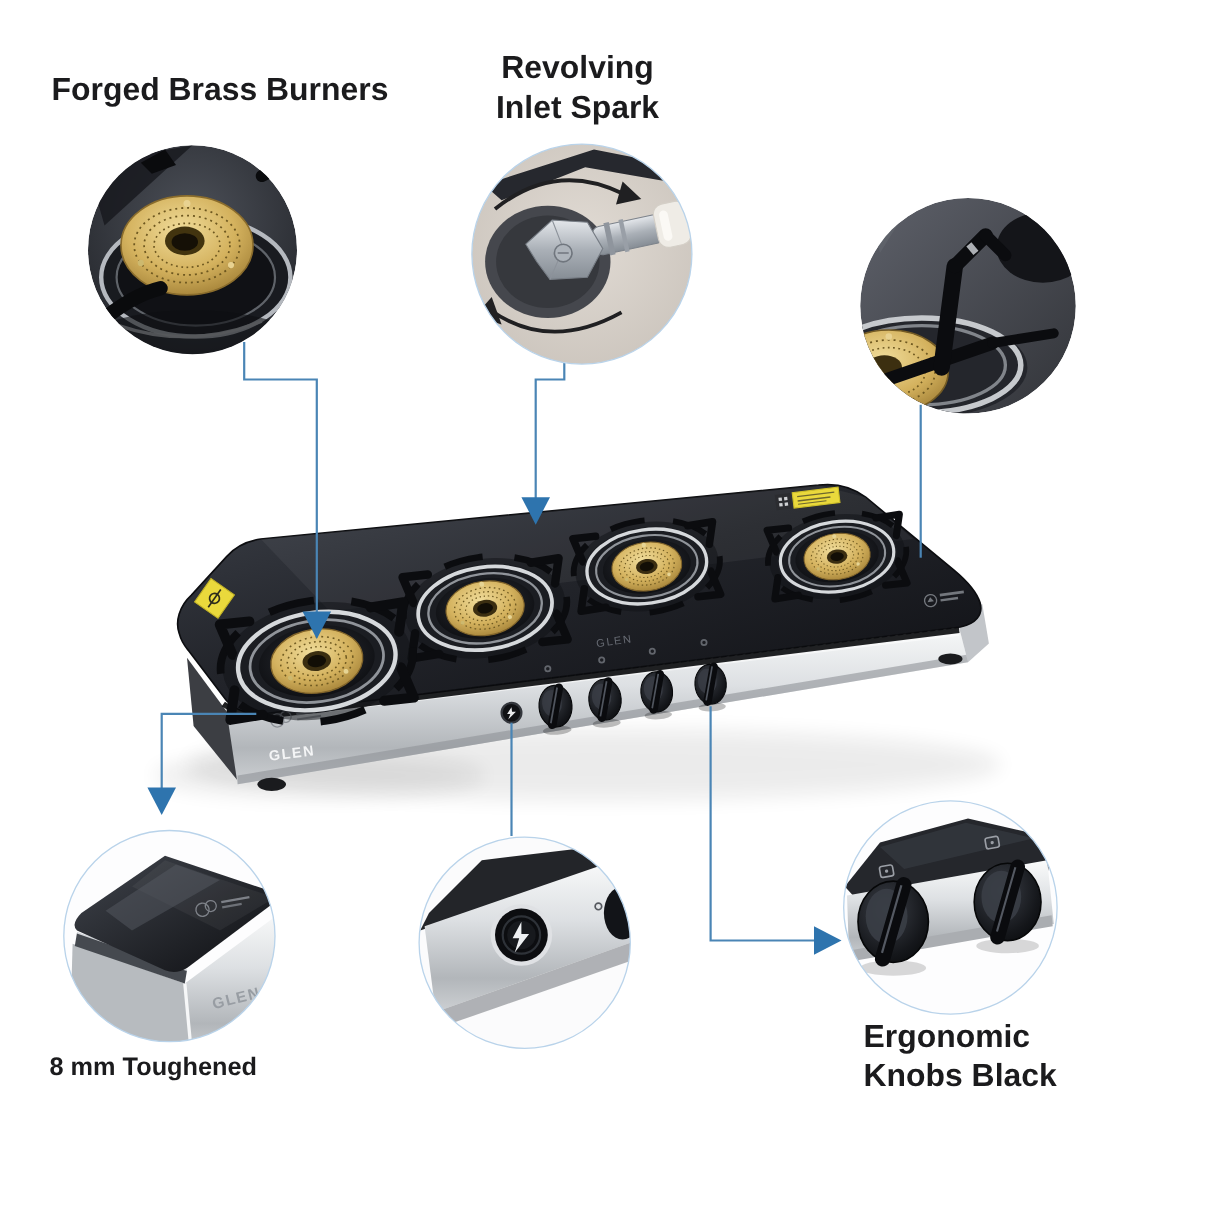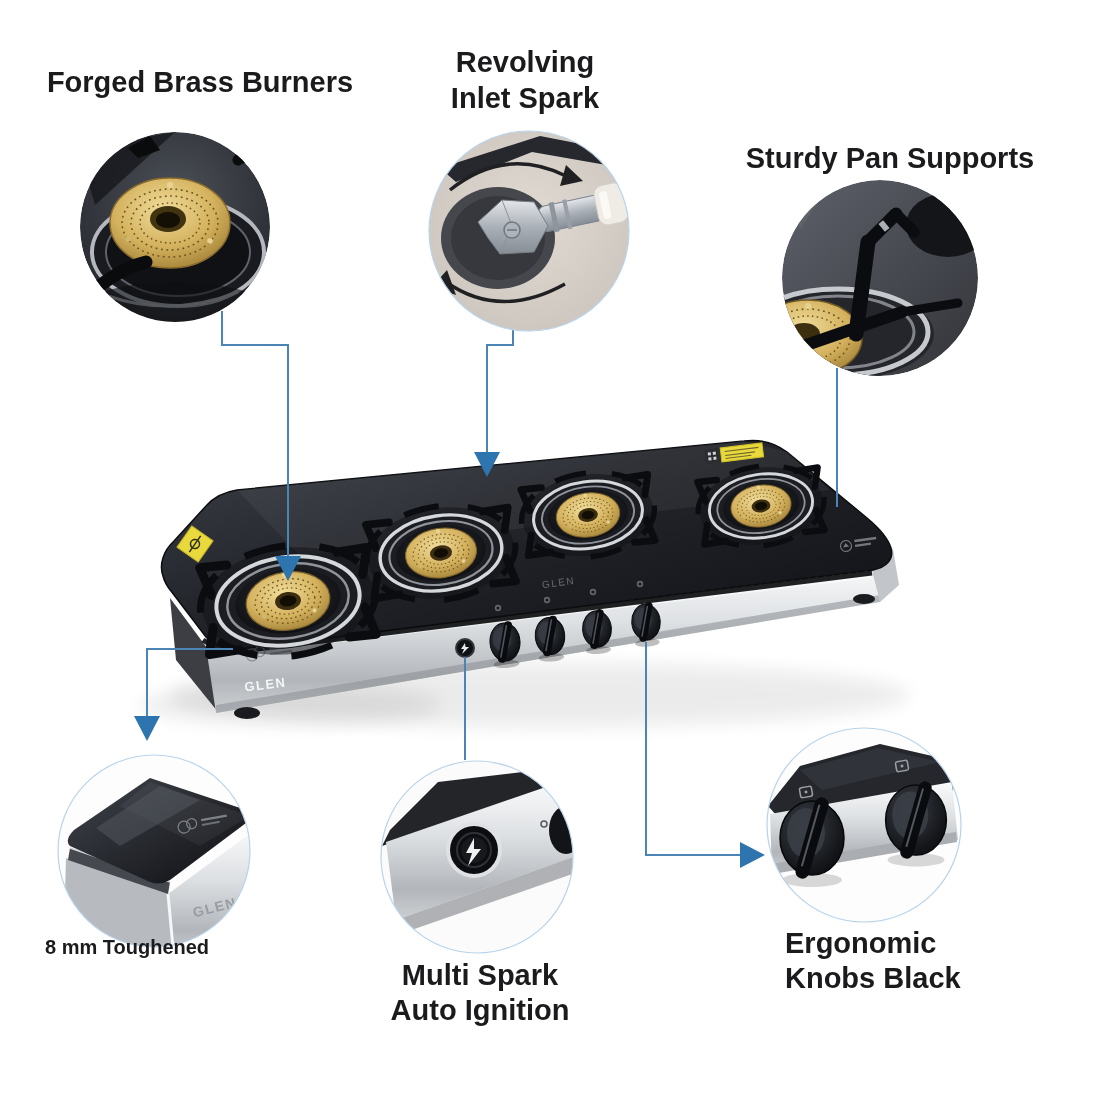--- a/index.html
+++ b/index.html
@@ -5,21 +5,21 @@
   html,body{margin:0;padding:0;background:#ffffff;}
   #canvas{position:relative;width:1100px;height:1100px;background:#ffffff;overflow:hidden;
           font-family:"Liberation Sans", sans-serif;}
   #scene{position:absolute;left:0;top:0;}
   .label{position:absolute;color:#1b1b1d;font-size:29px;font-weight:600;line-height:36px;}
   .label.center{text-align:center;}
   .label.left{text-align:left;}
   #label-forged{left:40px;top:64px;width:320px;}
   #label-nozzle{left:375px;top:44px;width:300px;}
   #label-sturdy{left:705px;top:140px;width:370px;}
-  #label-glass{left:45px;top:930px;width:330px;font-size:20px;line-height:35px;}
+  #label-glass{left:45px;top:952px;width:330px;font-size:23px;line-height:35px;}
   #label-ignition{left:330px;top:958px;width:300px;font-size:29px;line-height:35px;}
   #label-knobs{left:785px;top:926px;width:280px;font-size:29px;line-height:35px;}
   .lines span{display:block;}
 </style>
 </head>
 <body>
 
 <div id="canvas">
 
 <svg id="scene" width="1100" height="1100" viewBox="0 0 1100 1100">
@@ -365,28 +365,21 @@
   </g>
 </svg>
 
 <div class="label center lines" id="label-forged">
   <span>Forged Brass Burners</span>
 </div>
 <div class="label center lines" id="label-nozzle">
   <span>Revolving</span>
   <span>Inlet Spark</span>
 </div>
-<div class="label center lines" id="label-sturdy">
-  <span>Sturdy Pan Supports</span>
-</div>
 <div class="label left lines" id="label-glass">
   <span>8 mm Toughened</span>
-</div>
-<div class="label center lines" id="label-ignition">
-  <span>Multi Spark</span>
-  <span>Auto Ignition</span>
 </div>
 <div class="label left lines" id="label-knobs">
   <span>Ergonomic</span>
   <span>Knobs Black</span>
 </div>
 
 </div>
 
 </body></html>

